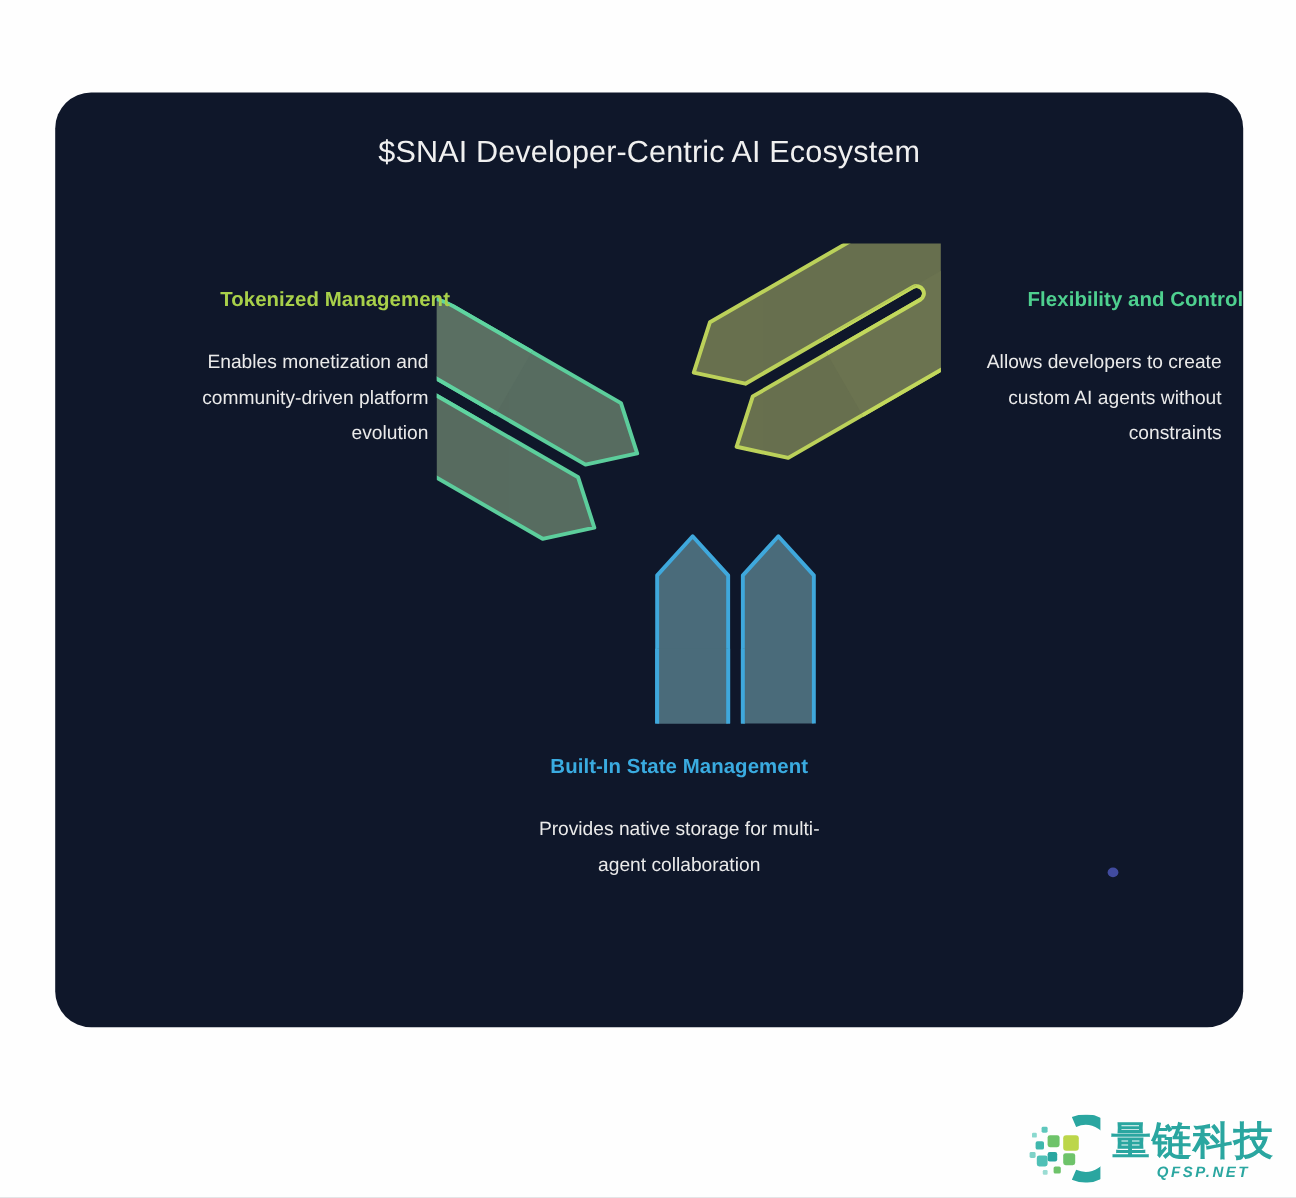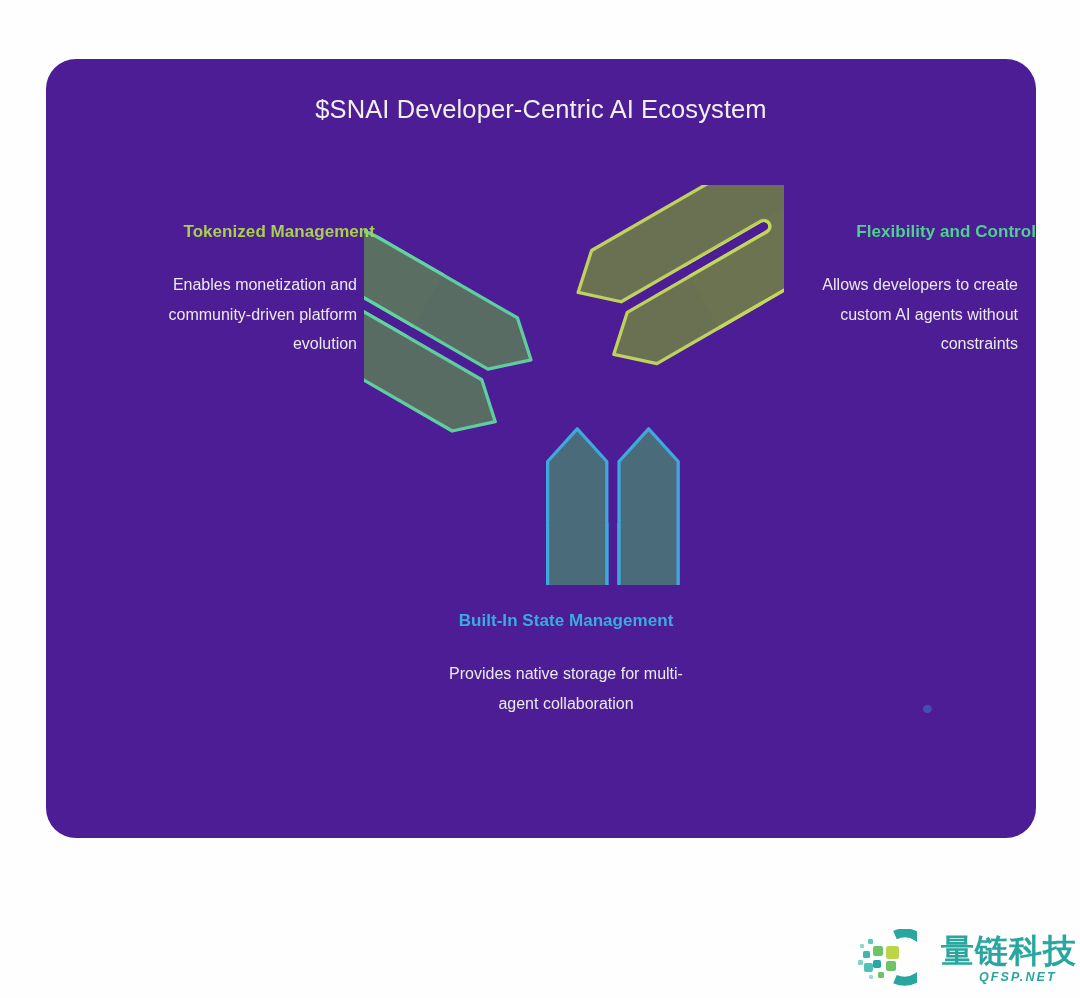--- a/index.html
+++ b/index.html
@@ -20,24 +20,24 @@
     left: 0; top: 0;
     width: 1080px;
     height: 998px;
     background: #fefefe;
   }
 
   
   #card {
     position: absolute;
     left: 46px;
-    top: 59px;
+    top: 77px;
     width: 990px;
     height: 779px;
-    background: #4c1d95;
+    background: #0f172a;
     border-radius: 30px;
   }
 
   
   #title {
     position: absolute;
     left: 50%;
     transform: translateX(-50%);
     top: 33px;
     width: 520px;
@@ -114,21 +114,21 @@
 
   
   #watermark {
     position: absolute;
     left: 855px;
     top: 926px;
     width: 215px;
     height: 64px;
     display: flex;
     align-items: center;
-    gap: 24px;
+    gap: 9px;
   }
   #watermark .mark { width: 62px; height: 58px; flex: 0 0 62px; }
   #watermark .mark svg { display:block; width: 62px; height: 58px; }
   #watermark .wordmark {
     display: flex;
     flex-direction: column;
     align-items: flex-start;
     justify-content: center;
   }
   #watermark .cn {

